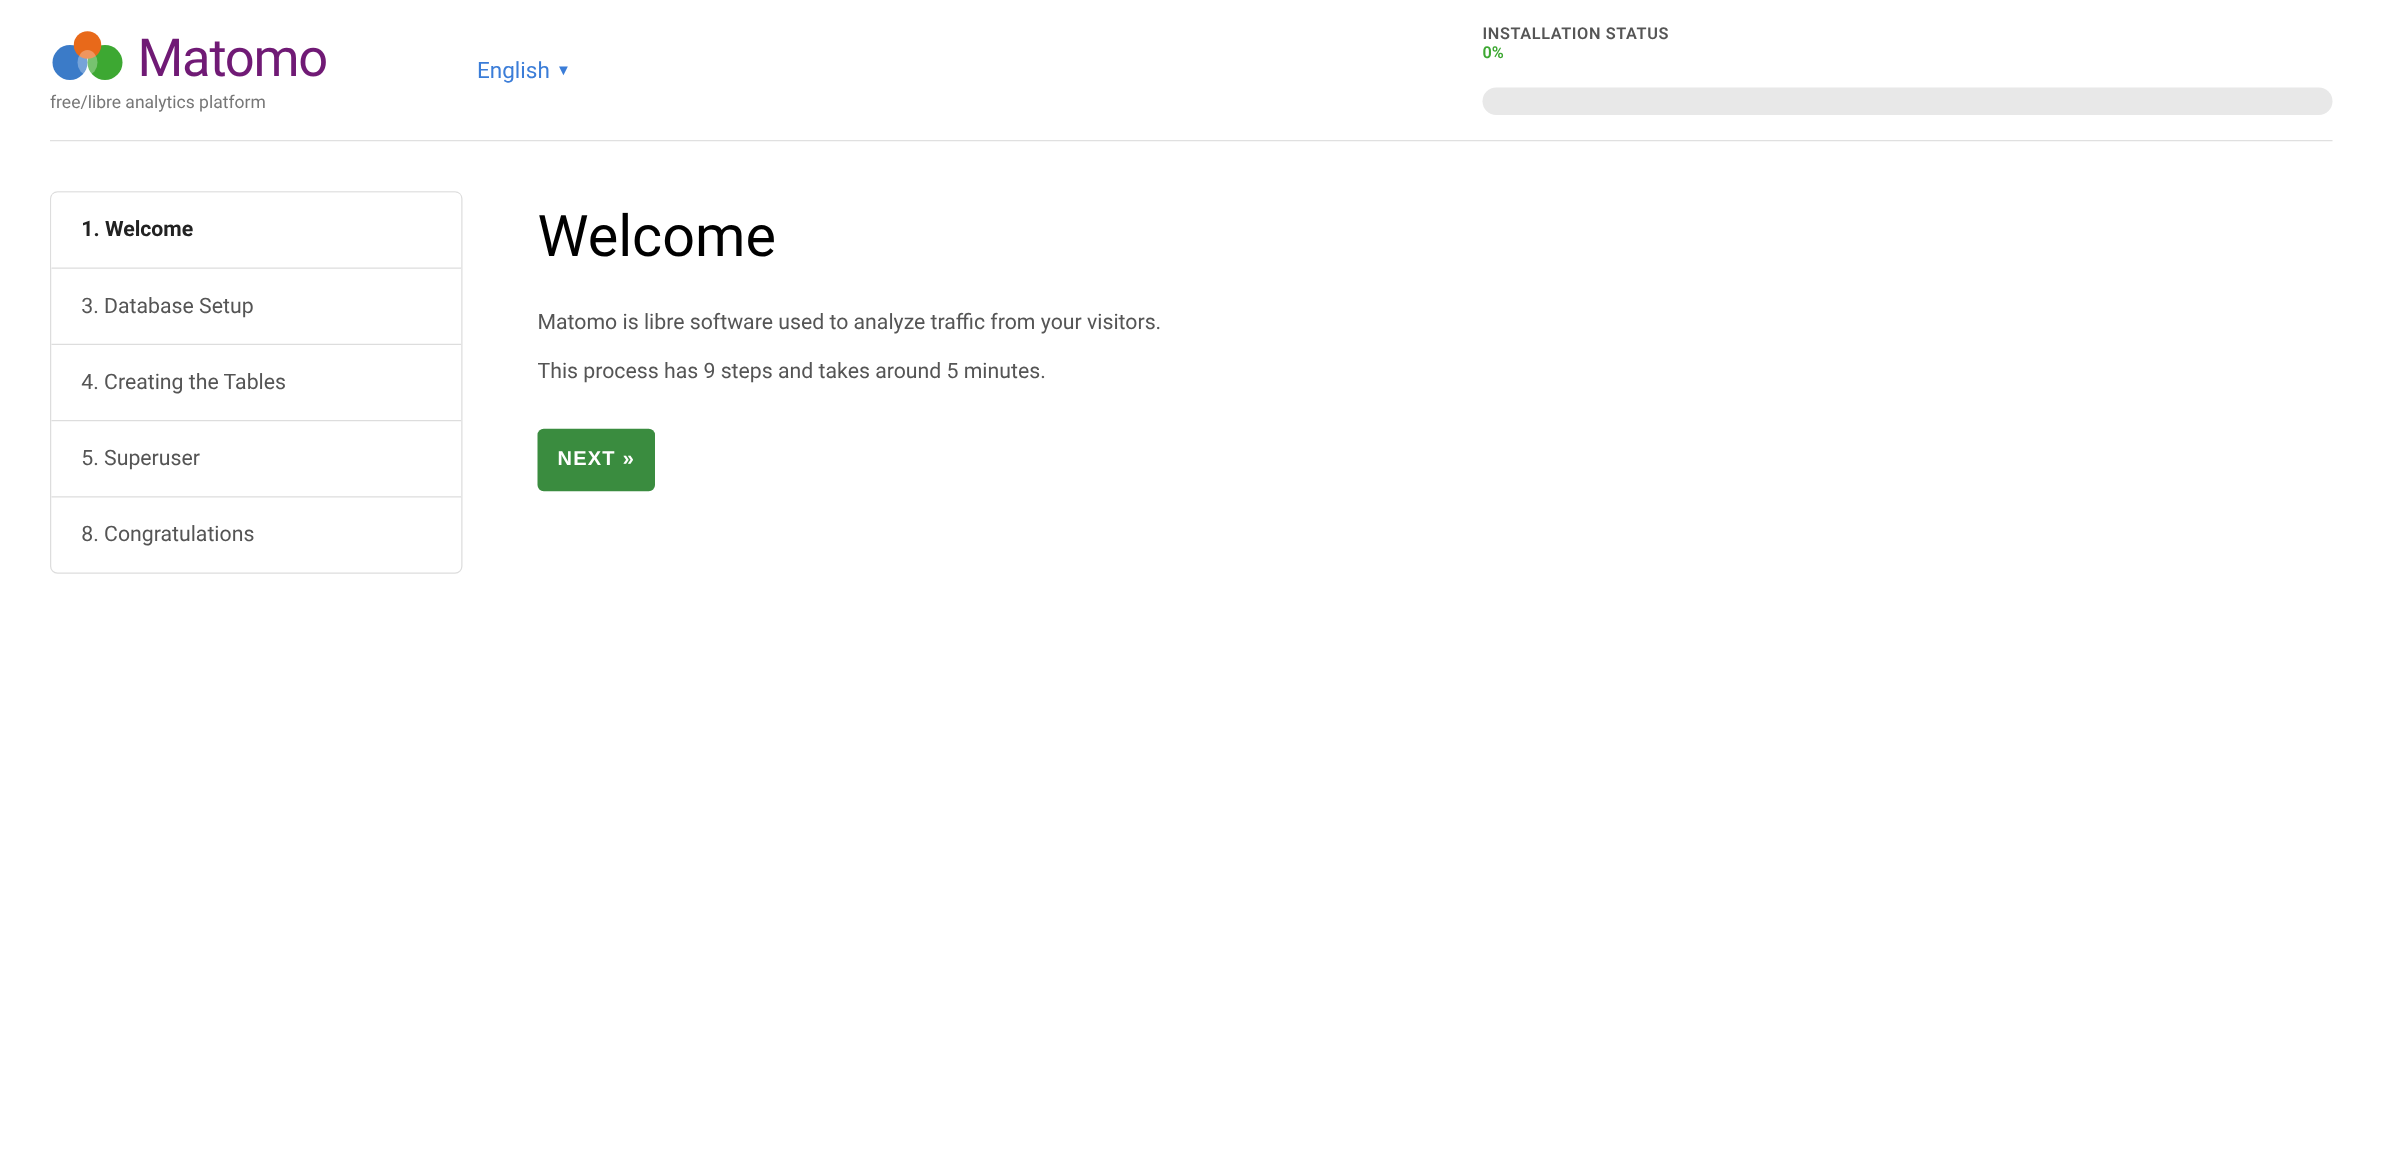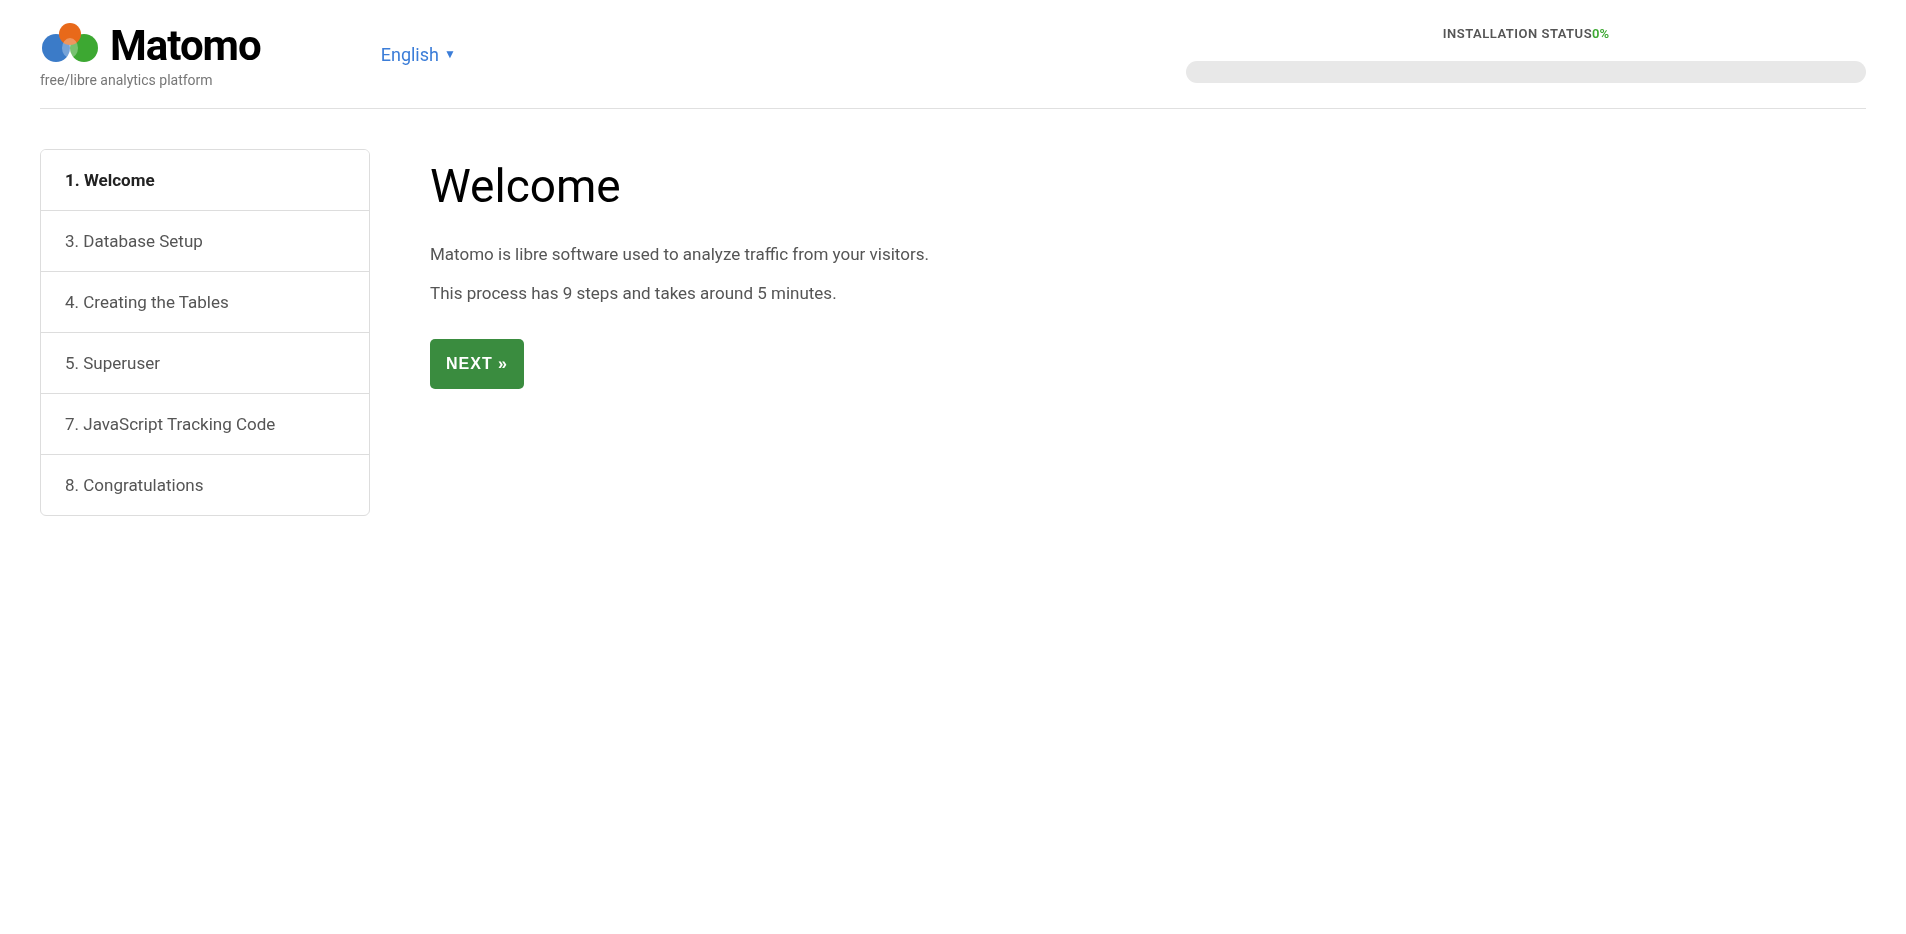--- a/index.html
+++ b/index.html
@@ -34,22 +34,22 @@
       gap: 10px;
     }
 
     .logo-icon {
       width: 60px;
       height: 50px;
     }
 
     .logo-text {
       font-size: 42px;
-      font-weight: 700;
-      color: #000000;
+      font-weight: 400;
+      color: #701a75;
       letter-spacing: -1px;
     }
 
     .logo-tagline {
       font-size: 14px;
       color: #777;
       margin-top: 2px;
     }
 
     .language-selector {
@@ -72,20 +72,21 @@
       flex-direction: column;
       align-items: flex-end;
       min-width: 680px;
     }
 
     .installation-status-header {
       display: flex;
       justify-content: center;
       width: 100%;
       margin-bottom: 20px;
+      flex-direction: column;
     }
 
     .installation-status-label {
       font-size: 13px;
       font-weight: 600;
       color: #555;
       letter-spacing: 0.5px;
       text-transform: uppercase;
     }
 
@@ -238,23 +239,20 @@
     <div class="sidebar-item">
       <span>3. Database Setup</span>
     </div>
     <div class="sidebar-item">
       <span>4. Creating the Tables</span>
     </div>
     <div class="sidebar-item">
       <span>5. Superuser</span>
     </div>
     <div class="sidebar-item">
-      <span>7. JavaScript Tracking Code</span>
-    </div>
-    <div class="sidebar-item">
       <span>8. Congratulations</span>
     </div>
   </nav>
 
   <section class="welcome-content">
     <h1 class="welcome-title">Welcome</h1>
     <p class="welcome-desc">Matomo is libre software used to analyze traffic from your visitors.</p>
     <p class="welcome-desc">This process has 9 steps and takes around 5 minutes.</p>
     <button class="next-button">NEXT »</button>
   </section>

